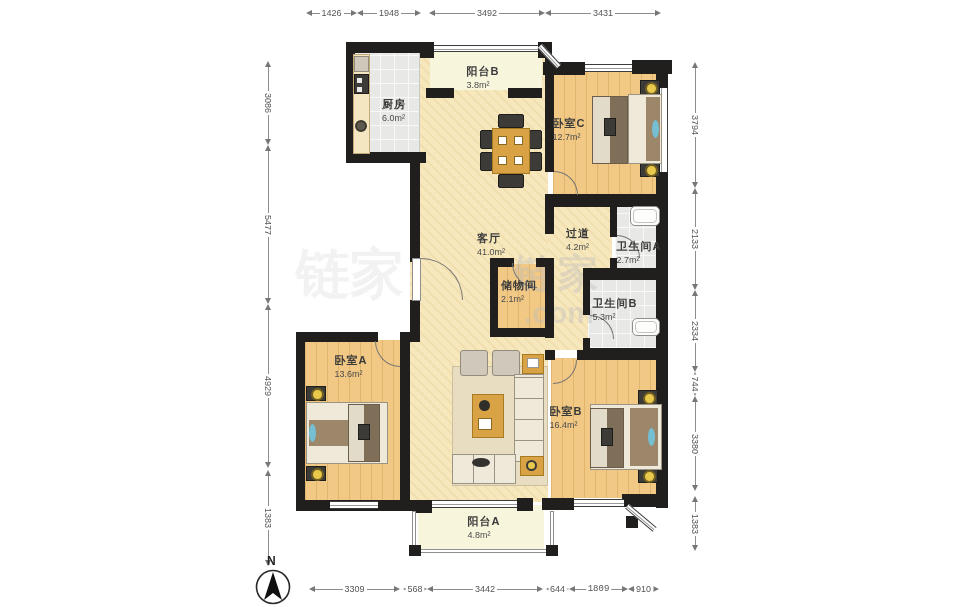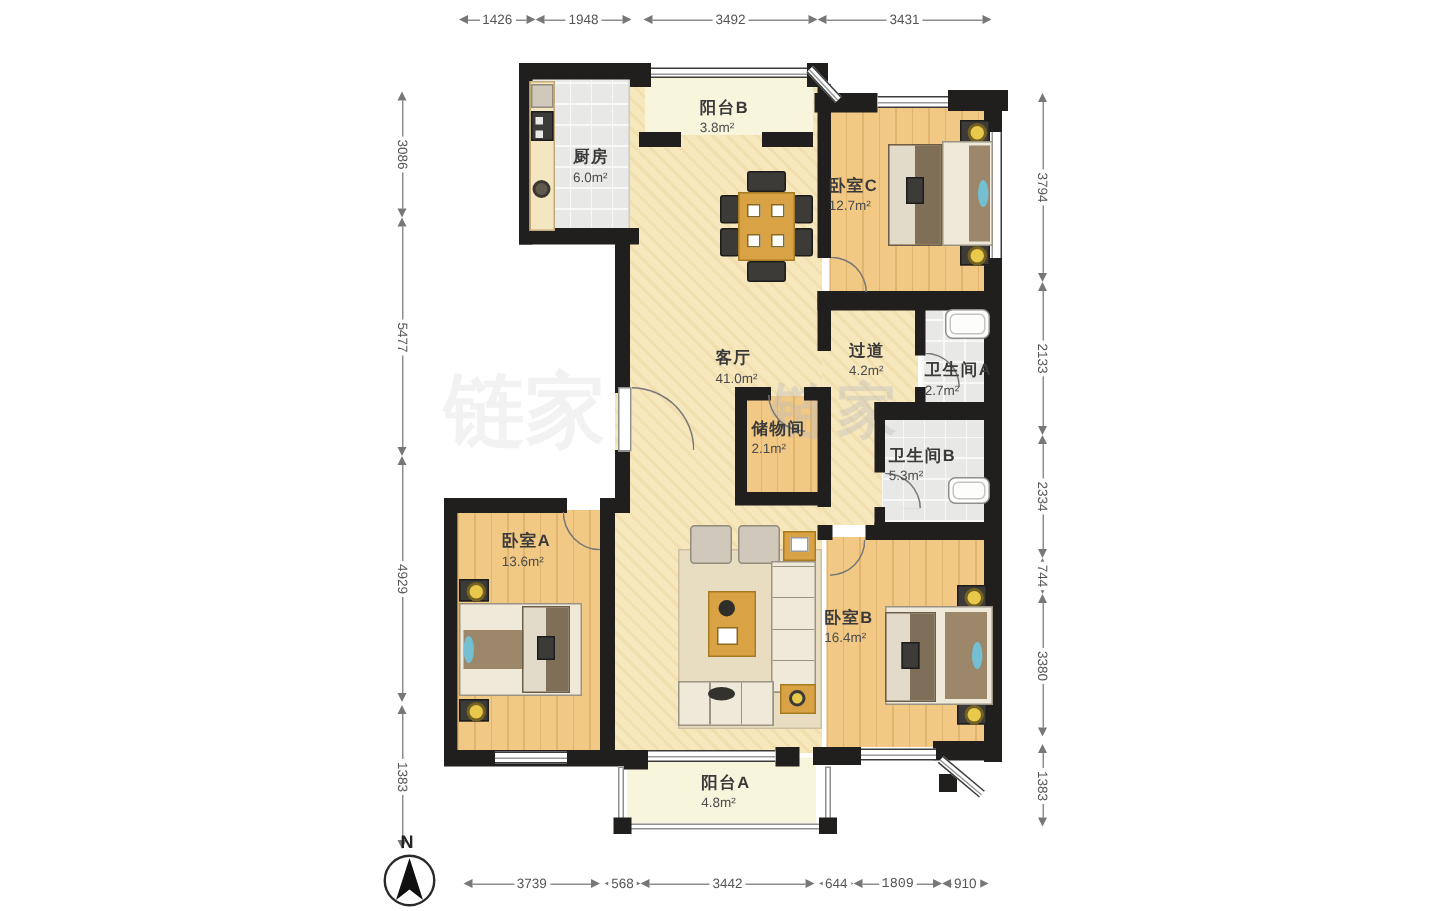--- a/index.html
+++ b/index.html
@@ -68,20 +68,21 @@
   <div class="abs floor-tan" style="left:548px;top:270px;width:42px;height:80px;"></div>
   <div class="abs floor-wood" style="left:496px;top:264px;width:49px;height:65px;"></div>
   <div class="abs floor-tile" style="left:615px;top:203px;width:41px;height:67px;"></div>
   <div class="abs floor-tile" style="left:588px;top:280px;width:68px;height:68px;"></div>
   <div class="abs floor-wood" style="left:305px;top:340px;width:97px;height:162px;"></div>
   <div class="abs floor-wood" style="left:551px;top:358px;width:105px;height:140px;"></div>
   <div class="abs floor-cream" style="left:418px;top:505px;width:126px;height:46px;"></div>
 
   <div class="wm" style="left:296px;top:238px;font-size:54px;opacity:.18;">链家</div>
   <div class="wm" style="left:514px;top:246px;font-size:40px;letter-spacing:4px;">链家</div>
+  <div class="wm" style="left:524px;top:296px;font-size:30px;">.com</div>
 
   <div class="wall" style="left:346px;top:42px;width:88px;height:11px;"></div>
   <div class="wall" style="left:346px;top:42px;width:9px;height:121px;"></div>
   <div class="wall" style="left:346px;top:152px;width:80px;height:11px;"></div>
   <div class="wall" style="left:420px;top:42px;width:14px;height:16px;"></div>
   <div class="wall" style="left:538px;top:42px;width:14px;height:16px;"></div>
   <div class="wall" style="left:426px;top:88px;width:28px;height:10px;"></div>
   <div class="wall" style="left:508px;top:88px;width:34px;height:10px;"></div>
   <div class="wall" style="left:543px;top:62px;width:42px;height:13px;"></div>
   <div class="wall" style="left:632px;top:60px;width:40px;height:14px;"></div>
@@ -274,21 +275,21 @@
       <div class="dim-seg" style="left: 545px; width: 116px; top: 8px; height: 10px;">
         <div class="dim-line-h"></div>
         <div class="arr L"></div>
         <div class="arr R"></div>
         <span class="dim-label-h">3431</span>
       </div>
       <div class="dim-seg" style="left: 309px; width: 91px; top: 584px; height: 10px;">
         <div class="dim-line-h"></div>
         <div class="arr L"></div>
         <div class="arr R"></div>
-        <span class="dim-label-h">3739</span>
+        <span class="dim-label-h">3309</span>
       </div>
       <div class="dim-seg" style="left: 403px; width: 24px; top: 584px; height: 10px;">
         <div class="dim-line-h"></div>
         <div class="arr L"></div>
         <div class="arr R"></div>
         <span class="dim-label-h">568</span>
       </div>
       <div class="dim-seg" style="left: 427px; width: 116px; top: 584px; height: 10px; text-align: center;">
         <div class="dim-line-h"></div>
         <div class="arr L"></div>

